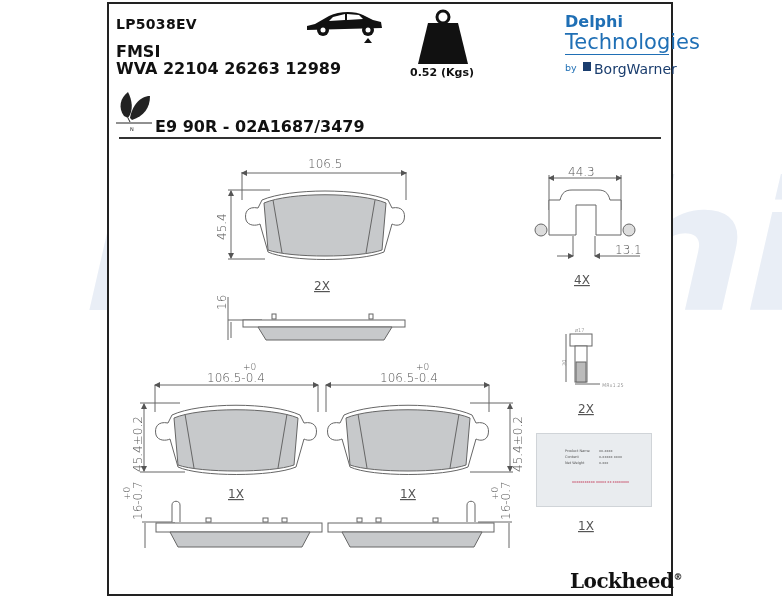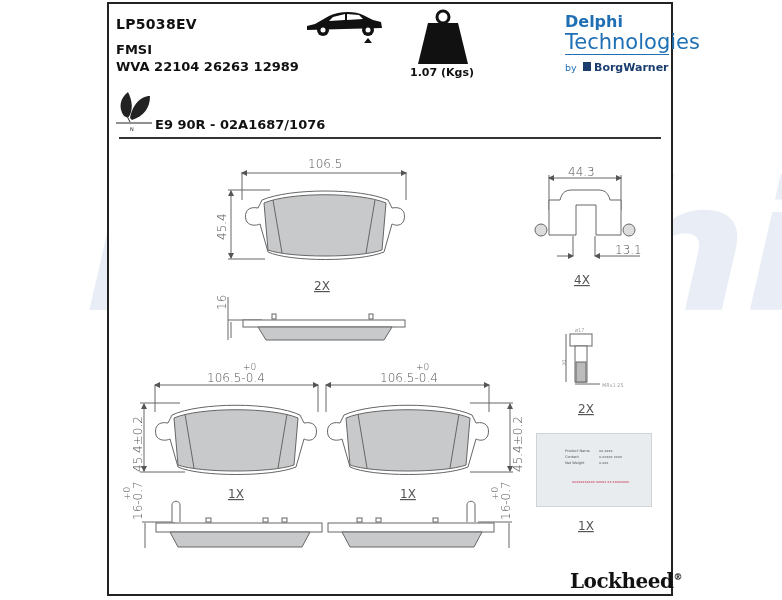--- a/index.html
+++ b/index.html
@@ -1,30 +1,30 @@
 <!DOCTYPE html>
 <html><head>
 <meta charset="utf-8">
 <style>
   html,body{margin:0;padding:0;background:#fff;}
   body{width:782px;height:600px;position:relative;overflow:hidden;font-family:"DejaVu Sans",sans-serif;}
   .sheet{position:absolute;left:107px;top:2px;width:566px;height:594px;border:2px solid #222;box-sizing:border-box;background:#fff;}
   .hdr-sep{position:absolute;left:119px;top:137px;width:542px;height:2px;background:#333;}
   .abs{position:absolute;}
   .part-no{left:116px;top:16px;font-size:14px;font-weight:bold;color:#111;letter-spacing:0.3px;}
-  .small-bold{font-size:13px;font-weight:bold;color:#111;}
+  .small-bold{font-size:16px;font-weight:bold;color:#111;}
   .fmsi{left:116px;top:42px;}
   .wva{left:116px;top:59px;}
   .approval{left:155px;top:117px;}
   .weight-lbl{left:410px;top:66px;font-size:11px;font-weight:bold;color:#111;}
   .delphi{left:565px;top:12px;font-size:16px;font-weight:bold;color:#1f6fb5;}
   .tech{left:565px;top:30px;font-size:21px;color:#1f6fb5;}
   .brand-line{left:565px;top:54px;width:104px;height:1px;background:#1f6fb5;}
   .by{left:565px;top:62px;font-size:9.5px;color:#1f6fb5;}
-  .bw{left:594px;top:61px;font-size:11px;font-weight:bold;color:#1a3d6e;}
+  .bw{left:594px;top:61px;font-size:14px;font-weight:normal;color:#1a3d6e;}
   .bw-mark{left:583px;top:62px;width:8px;height:9px;background:#1a3d6e;}
   .watermark{left:85px;top:160px;font-size:210px;font-weight:bold;color:#e9eef6;letter-spacing:-6px;font-style:italic;line-height:1;transform:scaleY(0.85);transform-origin:top left;z-index:0;}
   .drawing{position:absolute;left:0;top:0;z-index:1;}
   .dim{font-family:"DejaVu Sans",sans-serif;font-size:12px;fill:#555;font-weight:300;}
   .qty{font-family:"DejaVu Sans",sans-serif;font-size:12px;fill:#555;text-decoration:underline;}
   .lockheed{left:570px;top:569px;font-size:20px;font-weight:bold;color:#111;font-family:"DejaVu Serif",serif;letter-spacing:-0.5px;}
   .lockheed sup{font-size:9px;}
   .grease{left:536px;top:433px;width:114px;height:72px;background:#e9ecef;border:1px solid #d0d4d8;}
   .grease .txt{position:absolute;font-size:3.5px;color:#555;}
   .grease .red{position:absolute;left:35px;top:46px;font-size:3.5px;color:#c03050;}
@@ -41,38 +41,38 @@
 <div class="abs small-bold fmsi">FMSI</div>
 <div class="abs small-bold wva">WVA 22104 26263 12989</div>
 
 <svg class="abs" style="left:116px;top:88px;" width="40" height="44">
   <path d="M8 28 C2 20 4 10 12 4 C16 12 18 22 12 30 Z" fill="#222"></path>
   <path d="M14 30 C16 18 24 8 34 8 C34 20 28 28 16 32 Z" fill="#222"></path>
   <path d="M12 30 L14 34" stroke="#222" stroke-width="1"></path>
   <line x1="0" y1="35" x2="36" y2="35" stroke="#222" stroke-width="1"></line>
   <text x="14" y="43" font-size="5" fill="#222" font-family="DejaVu Sans, sans-serif">N</text>
 </svg>
-<div class="abs small-bold approval">E9 90R - 02A1687/1076</div>
+<div class="abs small-bold approval">E9 90R - 02A1687/3479</div>
 
 <svg class="abs" style="left:305px;top:8px;" width="80" height="36">
   <path d="M2 18 L10 16 L24 8 C34 3 50 3 58 7 L68 12 L76 14 L77 20 L2 22 Z" fill="#111"></path>
   <path d="M28 9 L40 6 L40 12 L24 13 Z" fill="#fff"></path>
   <path d="M42 6 L54 7 L58 11 L42 12 Z" fill="#fff"></path>
   <circle cx="18" cy="22" r="6" fill="#111"></circle>
     <circle cx="18" cy="22" r="2.5" fill="#fff"></circle>
   <circle cx="63" cy="22" r="6" fill="#111"></circle>
     <circle cx="63" cy="22" r="2.5" fill="#fff"></circle>
   <polygon points="63,30 59,35 67,35" fill="#111"></polygon>
 </svg>
 
 <svg class="abs" style="left:416px;top:9px;" width="56" height="56">
   <circle cx="27" cy="8" r="6" fill="none" stroke="#111" stroke-width="3"></circle>
   <path d="M12 14 L42 14 L52 55 L2 55 Z" fill="#111"></path>
 </svg>
-<div class="abs weight-lbl">1.07 (Kgs)</div>
+<div class="abs weight-lbl">0.52 (Kgs)</div>
 
 <div class="abs delphi">Delphi</div>
 <div class="abs tech">Technologies</div>
 <div class="abs brand-line"></div>
 <div class="abs by">by</div>
 <div class="abs bw-mark"></div>
 <div class="abs bw">BorgWarner</div>
 
 <svg class="drawing" width="782" height="600">
   <defs>

